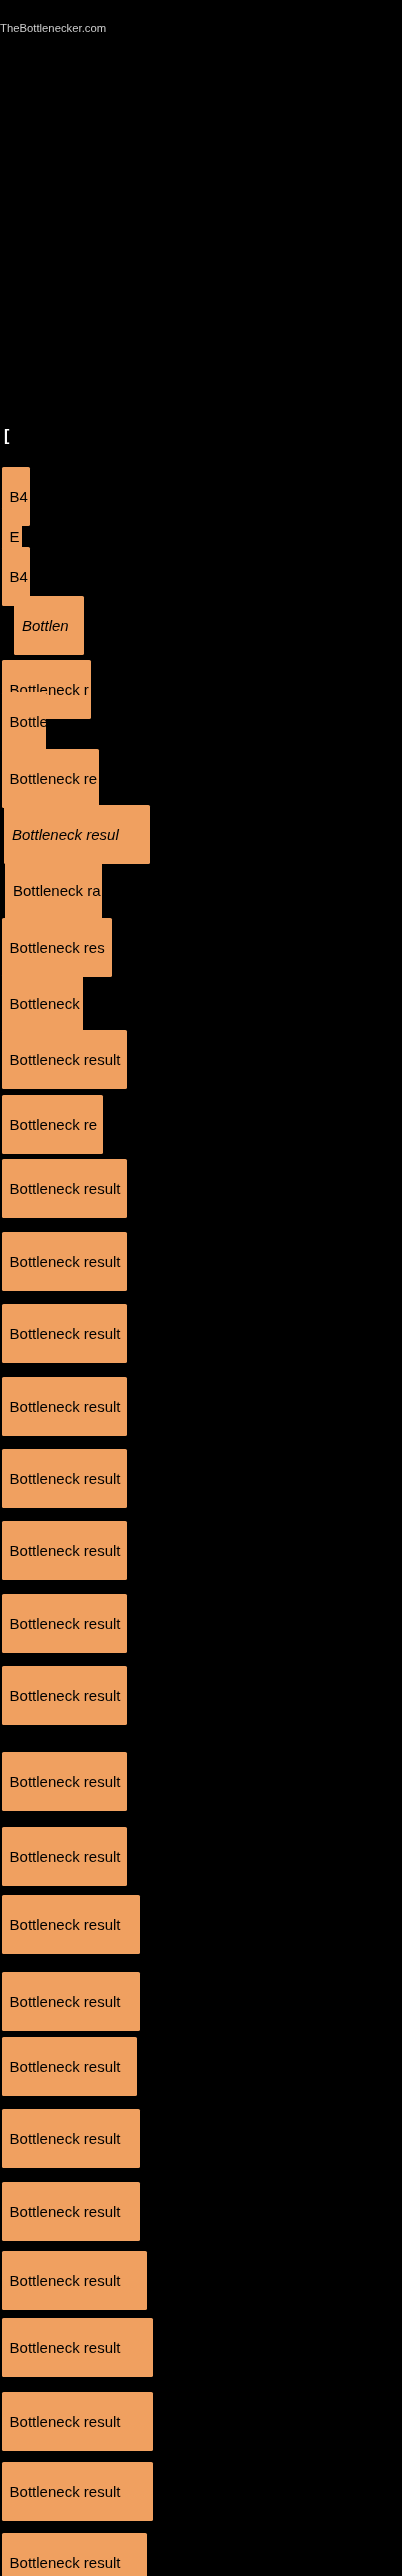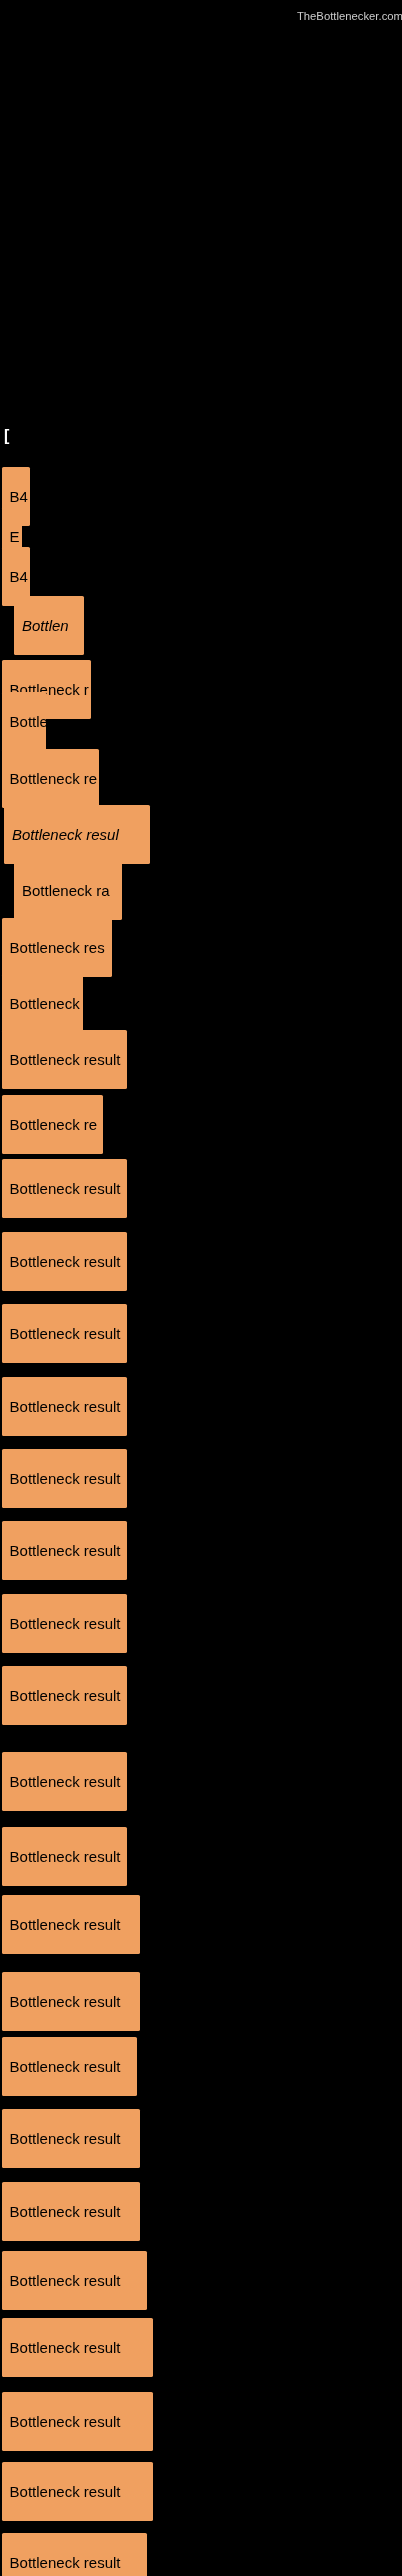--- a/index.html
+++ b/index.html
@@ -12,24 +12,24 @@
       background-color: #000000;
       width: 403px;
       min-height: 2576px;
       font-family: Arial, sans-serif;
       position: relative;
     }
 
     .site-title {
       color: #cccccc;
       font-size: 11.3px;
-      text-align: right;
+      text-align: left;
       padding: 6.4px 0;
       position: absolute;
-      top: 4px;
+      top: 16px;
       left: 0;
       right: 0;
     }
 
     .bottleneck-label {
       color: #ffffff;
       font-size: 16px;
       font-weight: bold;
       position: absolute;
     }
@@ -55,21 +55,21 @@
 
 <div id="cards-container">
     <div class="bottleneck-card" style="top: 467px; left: 1.6px; width: 28px;">B4</div>
     <div class="bottleneck-card" style="top: 507px; left: 1.6px; width: 20px;">E</div>
     <div class="bottleneck-card" style="top: 547px; left: 1.6px; width: 28px;">B4</div>
     <div class="bottleneck-card" style="top: 596px; left: 14px; width: 70px; font-style: italic;">Bottlen</div>
     <div class="bottleneck-card" style="top: 660px; left: 1.6px; width: 89px;">Bottleneck r</div>
     <div class="bottleneck-card" style="top: 692px; left: 1.6px; width: 44px;">Bottlene</div>
     <div class="bottleneck-card" style="top: 749px; left: 1.6px; width: 97px;">Bottleneck re</div>
     <div class="bottleneck-card" style="top: 805px; left: 4px; width: 146px; font-style: italic;">Bottleneck resul</div>
-    <div class="bottleneck-card" style="top: 861px; left: 14px; width: 108px;">Bottleneck ra</div>
+    <div class="bottleneck-card" style="top: 861px; left: 5px; width: 97px;">Bottleneck ra</div>
     <div class="bottleneck-card" style="top: 918px; left: 1.6px; width: 110px;">Bottleneck res</div>
     <div class="bottleneck-card" style="top: 974px; left: 1.6px; width: 81px;">Bottleneck</div>
     <div class="bottleneck-card" style="top: 1030px; left: 1.6px; width: 125px;">Bottleneck result</div>
     <div class="bottleneck-card" style="top: 1095px; left: 1.6px; width: 101px;">Bottleneck re</div>
     <div class="bottleneck-card" style="top: 1159px; left: 1.6px; width: 125px;">Bottleneck result</div>
     <div class="bottleneck-card" style="top: 1232px; left: 1.6px; width: 125px;">Bottleneck result</div>
     <div class="bottleneck-card" style="top: 1304px; left: 1.6px; width: 125px;">Bottleneck result</div>
     <div class="bottleneck-card" style="top: 1377px; left: 1.6px; width: 125px;">Bottleneck result</div>
     <div class="bottleneck-card" style="top: 1449px; left: 1.6px; width: 125px;">Bottleneck result</div>
     <div class="bottleneck-card" style="top: 1521px; left: 1.6px; width: 125px;">Bottleneck result</div>

